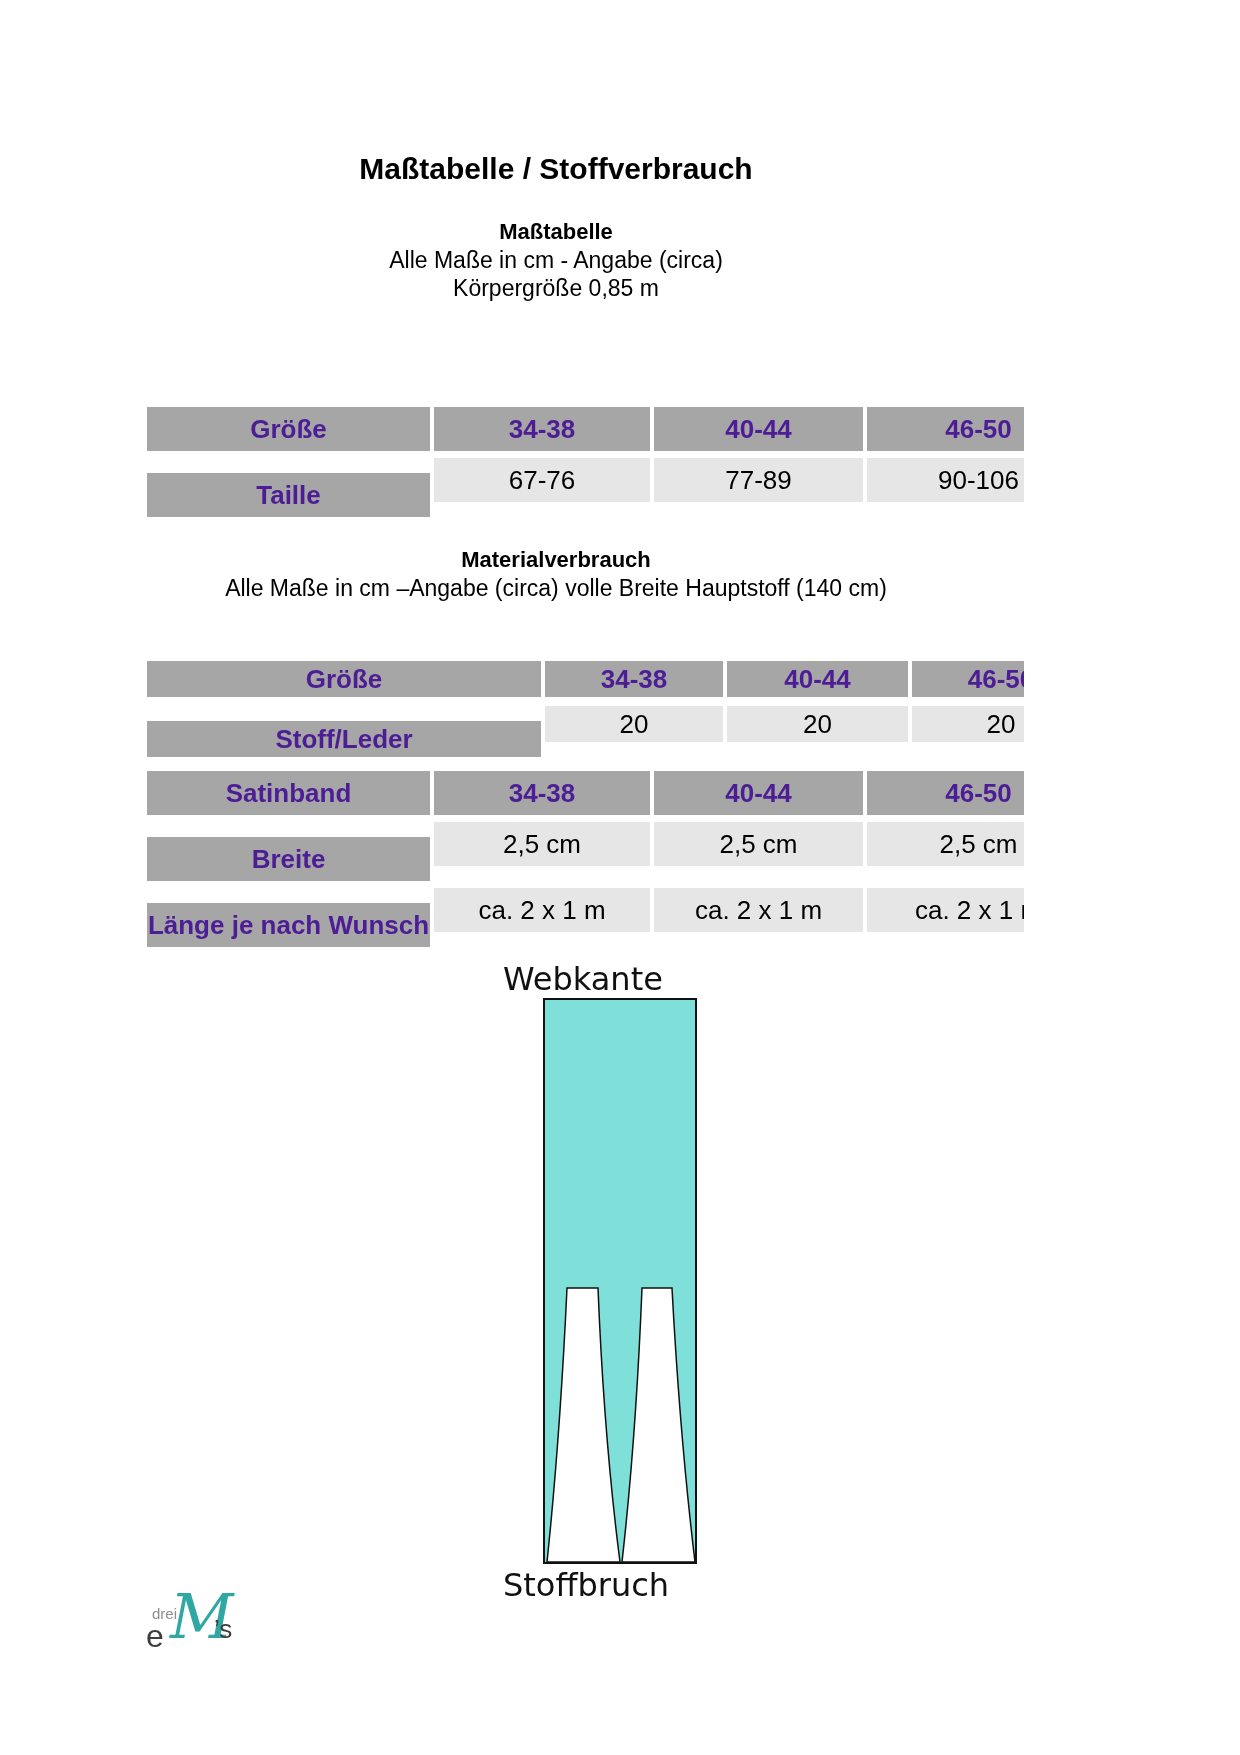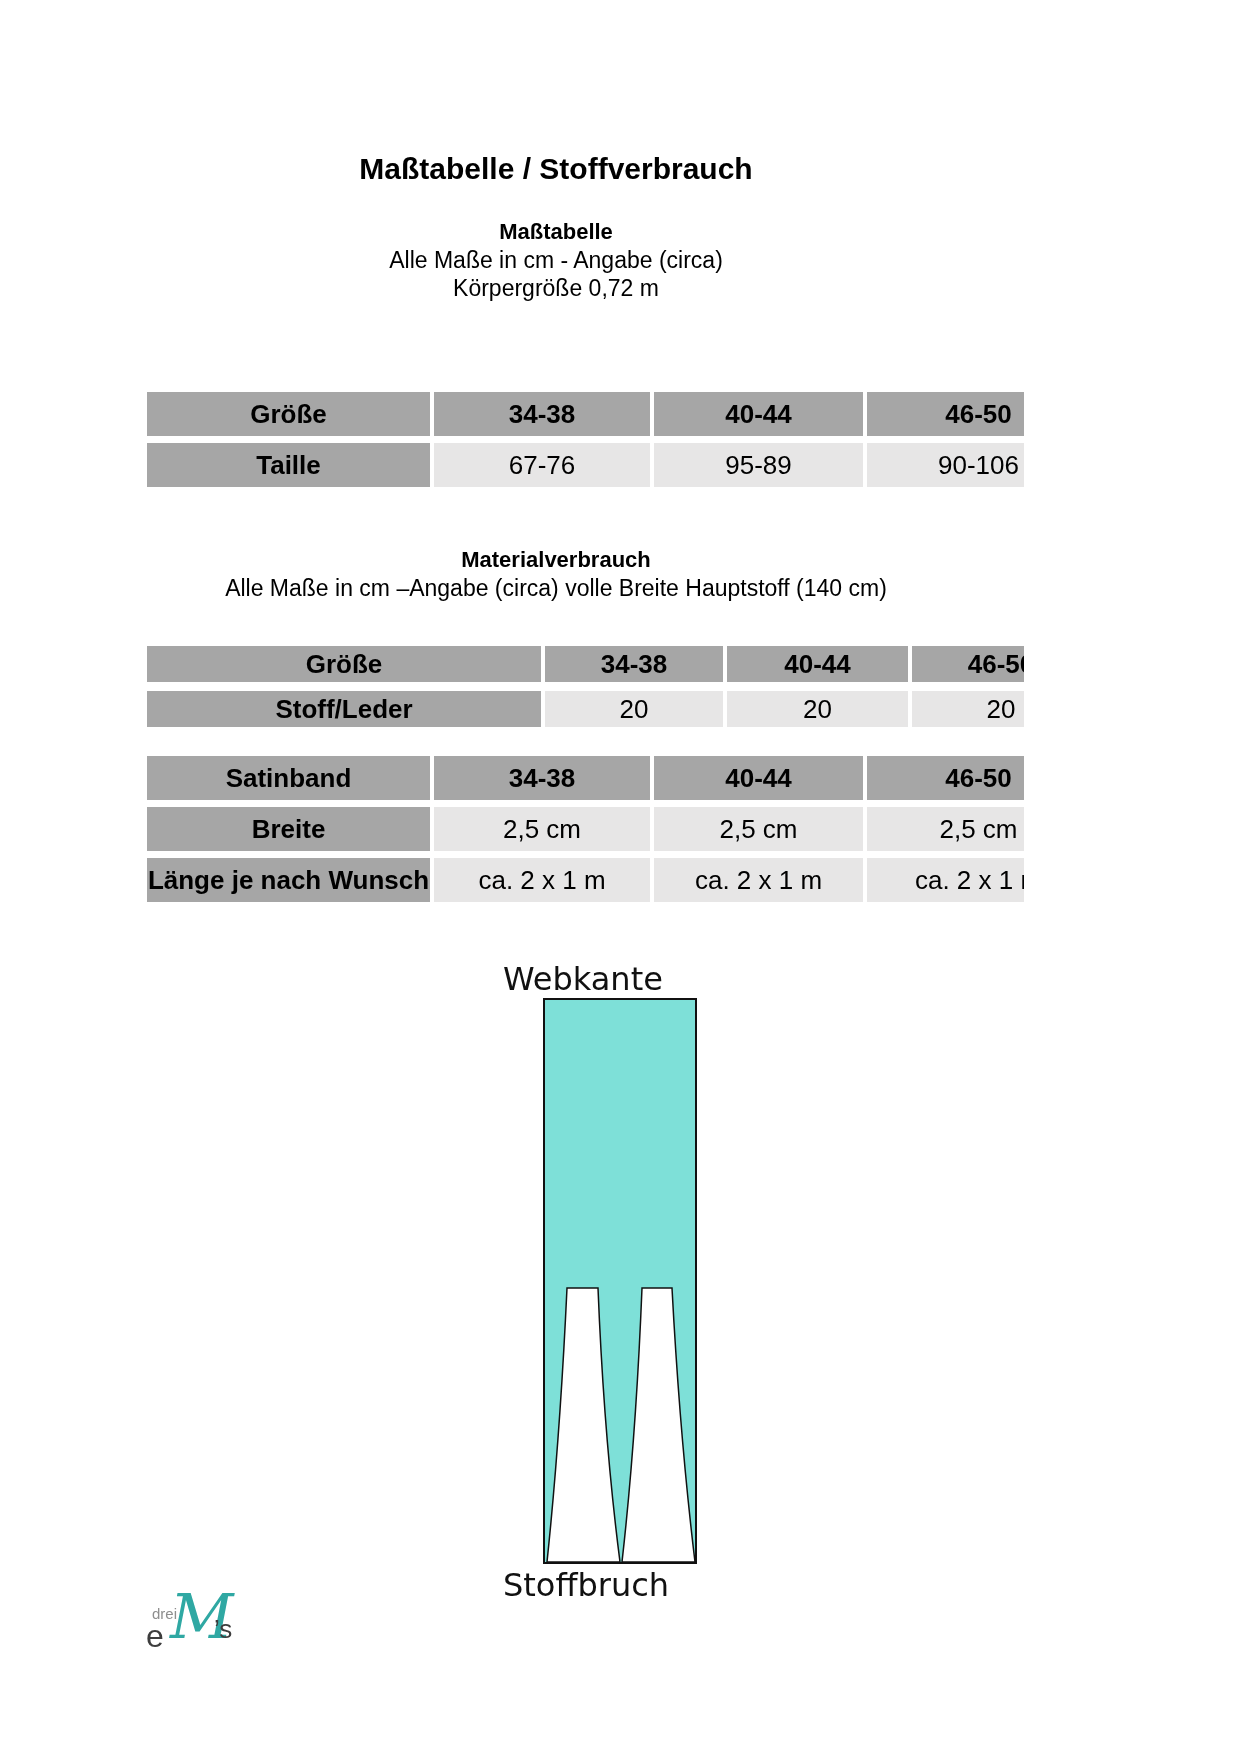--- a/index.html
+++ b/index.html
@@ -14,21 +14,21 @@
   .s1-h{top:219px;} .s1-l1{top:247px;} .s1-l2{top:275px;}
   .s2-h{top:547px;} .s2-l1{top:575px;}
 
   .grid{position:absolute;left:147px;display:grid;column-gap:4px;}
   .t1{top:392px;grid-template-columns:283px 216px 209px 223px;row-gap:7px;}
   .t2{top:646px;grid-template-columns:394px 178px 181px 178px;row-gap:9px;}
   .t3{top:756px;grid-template-columns:283px 216px 209px 223px;row-gap:7px;}
   .cell{display:flex;align-items:center;justify-content:center;
         font-size:26px;height:44px;line-height:1;}
   .t2 .cell{height:36px;}
-  .cell.hd{background:#a6a6a6;color:#000000;font-weight:bold;}
+  .cell.hd{background:#a6a6a6;color:#4c1d95;font-weight:bold;margin-top:15px;}
   .cell.dt{background:#e7e6e6;color:#000;}
 
   .diagram-label{position:absolute;left:503px;width:234px;text-align:left;
     font-family:"DejaVu Sans",sans-serif;font-size:32px;color:#111;}
   .lbl-top{top:960px;}
   .lbl-bottom{top:1566px;}
   .fabric-svg{position:absolute;left:543px;top:998px;}
 
   .page-number{position:absolute;left:1056px;top:1550px;width:60px;
     text-align:right;font-size:24px;}
@@ -43,30 +43,30 @@
 </style>
 </head>
 <body>
 
 <div class="page">
 
   <div class="center-col page-title">Maßtabelle / Stoffverbrauch</div>
 
   <div class="center-col h2 s1-h">Maßtabelle</div>
   <div class="center-col body-line s1-l1">Alle Maße in cm - Angabe (circa)</div>
-  <div class="center-col body-line s1-l2">Körpergröße 0,72 m</div>
+  <div class="center-col body-line s1-l2">Körpergröße 0,85 m</div>
 
   <div class="grid t1">
     <div class="cell hd">Größe</div>
     <div class="cell hd">34-38</div>
     <div class="cell hd">40-44</div>
     <div class="cell hd">46-50</div>
     <div class="cell hd">Taille</div>
     <div class="cell dt">67-76</div>
-    <div class="cell dt">95-89</div>
+    <div class="cell dt">77-89</div>
     <div class="cell dt">90-106</div>
   </div>
 
   <div class="center-col h2 s2-h">Materialverbrauch</div>
   <div class="center-col body-line s2-l1">Alle Maße in cm –Angabe (circa) volle Breite Hauptstoff (140 cm)</div>
 
   <div class="grid t2">
     <div class="cell hd">Größe</div>
     <div class="cell hd">34-38</div>
     <div class="cell hd">40-44</div>

